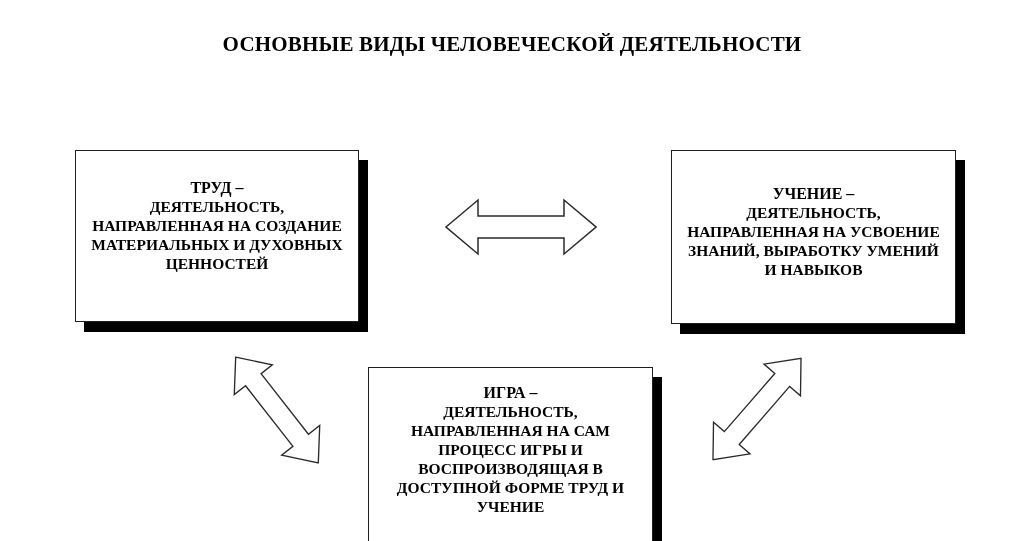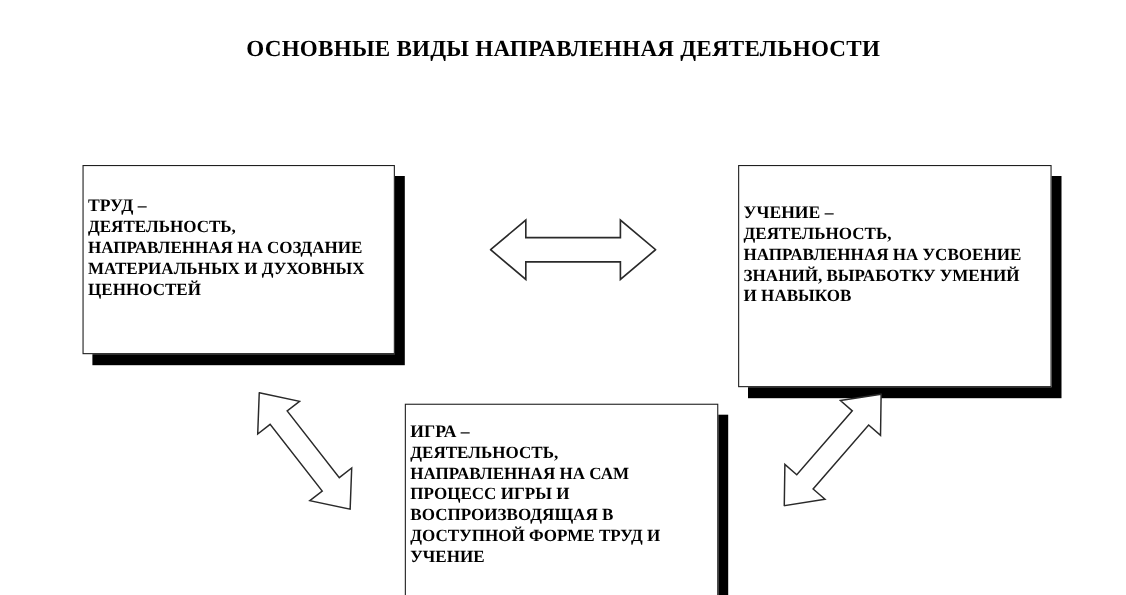--- a/index.html
+++ b/index.html
@@ -21,26 +21,26 @@
     font-weight: bold;
     font-size: 21px;
     letter-spacing: 0.2px;
   }
   .box {
     position: absolute;
     box-sizing: border-box;
     background: #ffffff;
     border: 1px solid #1f1f1f;
     box-shadow: 9px 10px 0 0 #000000;
-    text-align: left;
+    text-align: center;
     padding-left: 4px;
     padding-right: 4px;
   }
   .box-trud    { left: 75px;  top: 150px; width: 284px; height: 172px; padding-top: 27px; }
-  .box-uchenie { left: 671px; top: 150px; width: 285px; height: 202px; padding-top: 33px; }
+  .box-uchenie { left: 671px; top: 150px; width: 285px; height: 174px; padding-top: 33px; }
   .box-igra    { left: 368px; top: 367px; width: 285px; height: 184px; padding-top: 15px; }
   .box-heading {
     margin: 0;
     font-size: 16px;
     line-height: 19px;
     font-weight: bold;
   }
   .box-body {
     margin: 0;
     font-size: 15.5px;
@@ -58,21 +58,21 @@
     stroke: #2a2a2a;
     stroke-width: 1.5;
     stroke-linejoin: miter;
   }
 </style>
 </head>
 <body>
 
 <div class="canvas">
 
-  <div class="title">ОСНОВНЫЕ ВИДЫ НАПРАВЛЕННАЯ ДЕЯТЕЛЬНОСТИ</div>
+  <div class="title">ОСНОВНЫЕ ВИДЫ ЧЕЛОВЕЧЕСКОЙ ДЕЯТЕЛЬНОСТИ</div>
 
   <div class="box box-trud">
     <h2 class="box-heading">ТРУД –</h2>
     <p class="box-body">ДЕЯТЕЛЬНОСТЬ,
 НАПРАВЛЕННАЯ НА СОЗДАНИЕ
 МАТЕРИАЛЬНЫХ И ДУХОВНЫХ
 ЦЕННОСТЕЙ</p>
   </div>
 
   <div class="box box-uchenie">

